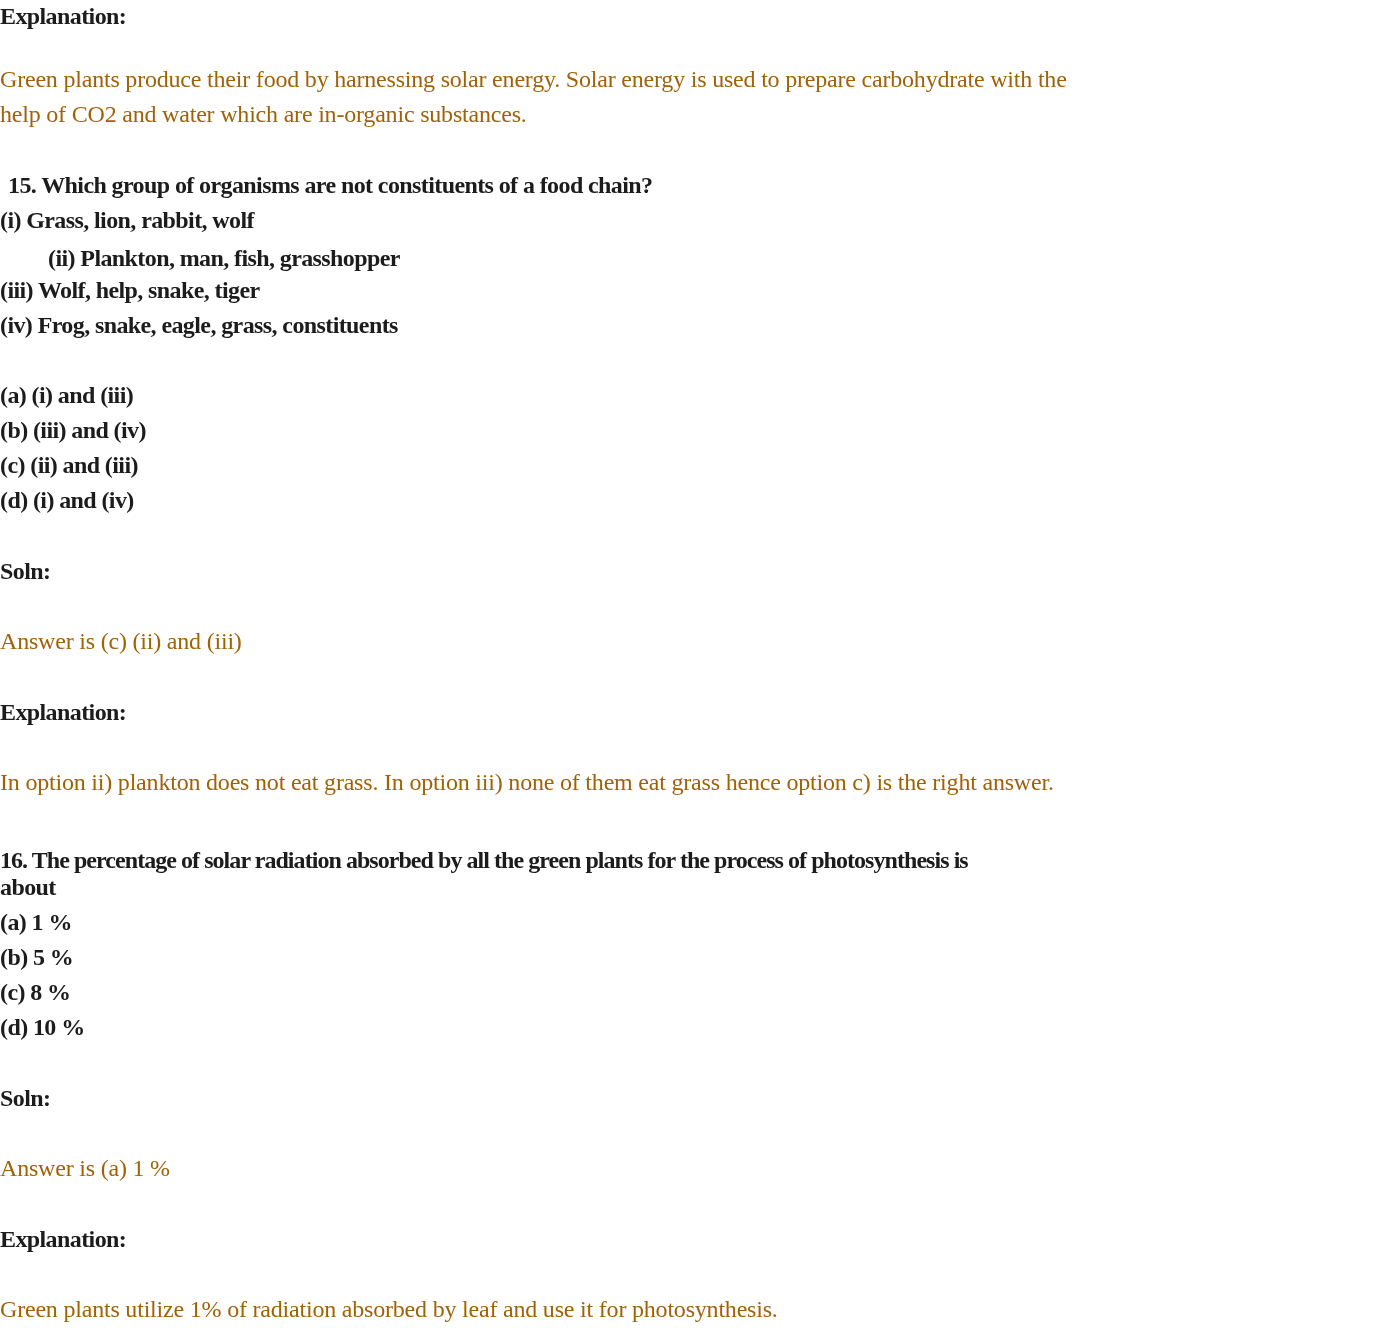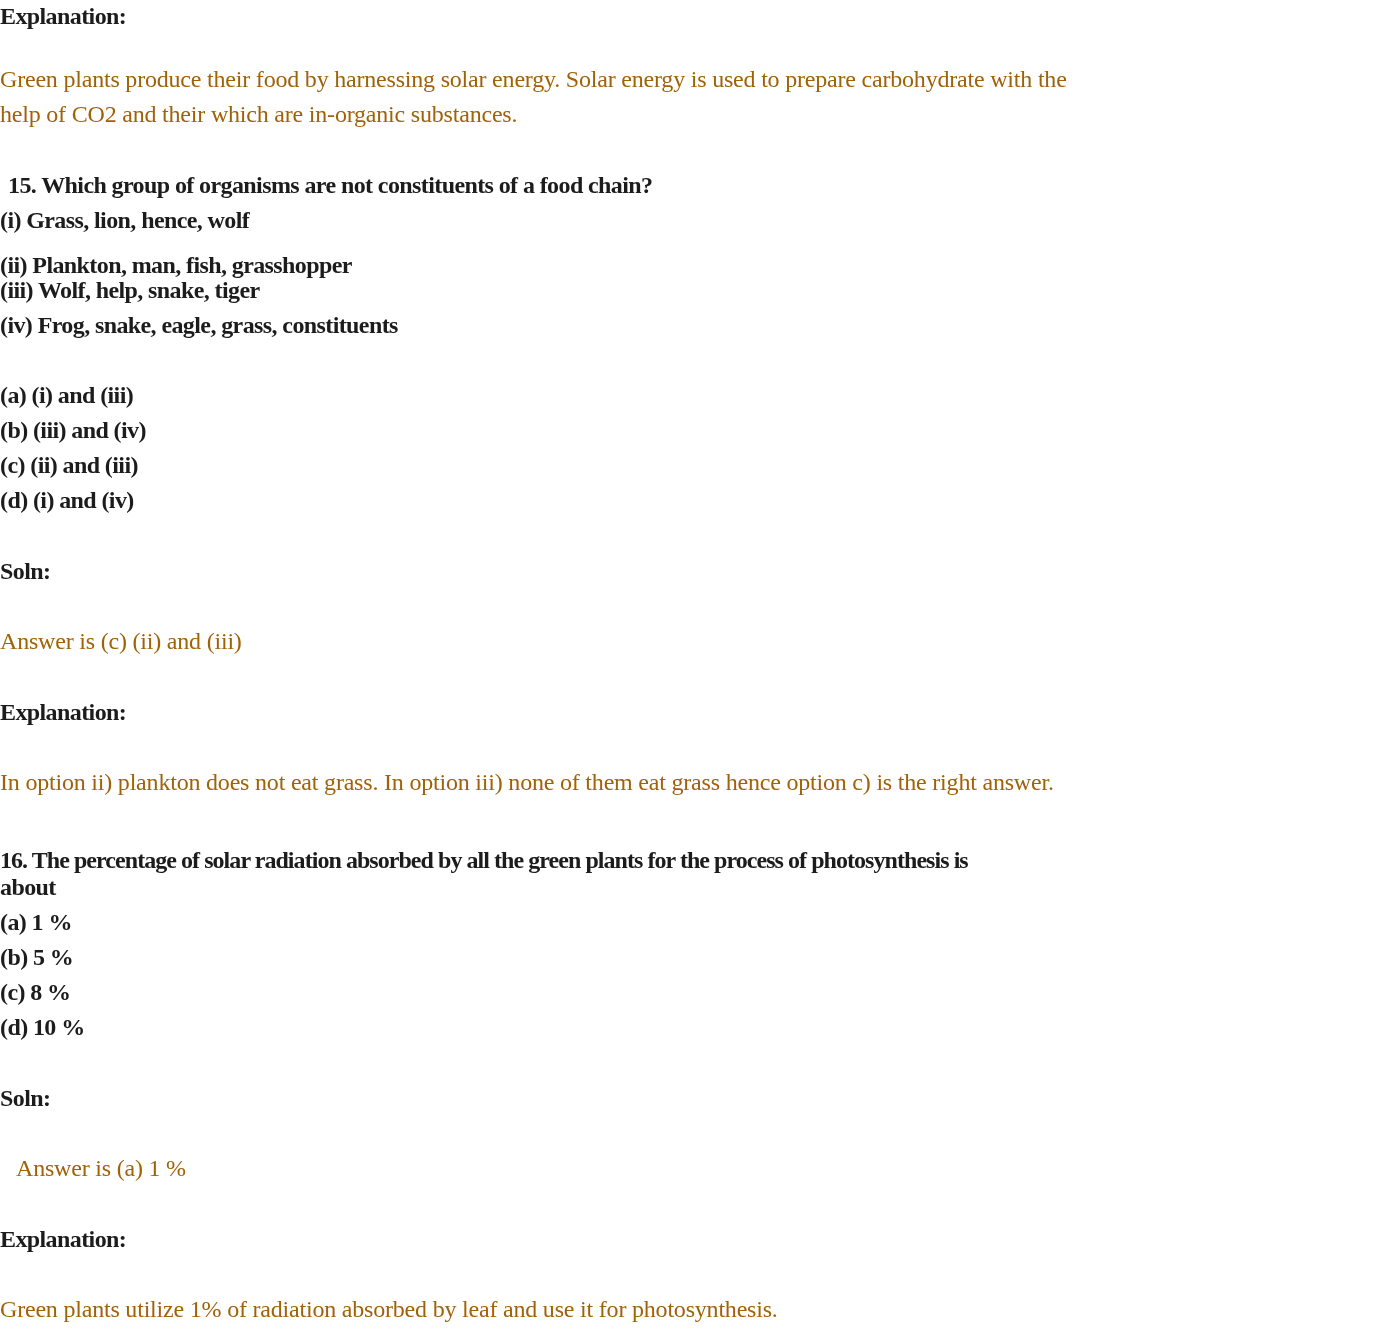--- a/index.html
+++ b/index.html
@@ -35,27 +35,27 @@
     .q16 {
       letter-spacing: -0.95px;
     }
   </style>
 </head>
 <body>
 
 <div>
   <div class="line bold" style="top:-1px;">Explanation:</div>
   <div class="line reg" style="top:62px;">Green plants produce their food by harnessing solar energy. Solar energy is used to prepare carbohydrate with the</div>
-  <div class="line reg" style="top:97px;">help of CO2 and their which are in-organic substances.</div>
+  <div class="line reg" style="top:97px;">help of CO2 and water which are in-organic substances.</div>
 </div>
 
 <div>
   <div class="line bold" style="top:168px;margin-left:8px;">15. Which group of organisms are not constituents of a food chain?</div>
-  <div class="line bold" style="top:203px;">(i) Grass, lion, hence, wolf</div>
-  <div class="line bold" style="top:248px;">(ii) Plankton, man, fish, grasshopper</div>
+  <div class="line bold" style="top:203px;">(i) Grass, lion, rabbit, wolf</div>
+  <div class="line bold" style="top:241px;padding-left:48px;">(ii) Plankton, man, fish, grasshopper</div>
   <div class="line bold" style="top:273px;">(iii) Wolf, help, snake, tiger</div>
   <div class="line bold" style="top:308px;">(iv) Frog, snake, eagle, grass, constituents</div>
 
   <div class="line bold" style="top:378px;">(a) (i) and (iii)</div>
   <div class="line bold" style="top:413px;text-align:right;">(b) (iii) and (iv)</div>
   <div class="line bold" style="top:448px;">(c) (ii) and (iii)</div>
   <div class="line bold" style="top:483px;">(d) (i) and (iv)</div>
 
   <div class="line bold" style="top:554px;">Soln:</div>
   <div class="line reg" style="top:624px;text-align:center;">Answer is (c) (ii) and (iii)</div>
@@ -67,17 +67,17 @@
 <div>
   <div class="line bold q16" style="top:835px;margin-top:8px;">16. The percentage of solar radiation absorbed by all the green plants for the process of photosynthesis is</div>
   <div class="line bold" style="top:870px;">about</div>
 
   <div class="line bold" style="top:905px;">(a) 1 %</div>
   <div class="line bold" style="top:940px;">(b) 5 %</div>
   <div class="line bold" style="top:975px;">(c) 8 %</div>
   <div class="line bold" style="top:1010px;">(d) 10 %</div>
 
   <div class="line bold" style="top:1081px;">Soln:</div>
-  <div class="line reg" style="top:1151px;padding-left:16px;">Answer is (a) 1 %</div>
+  <div class="line reg" style="top:1151px;">Answer is (a) 1 %</div>
 
   <div class="line bold" style="top:1222px;">Explanation:</div>
   <div class="line reg" style="top:1292px;">Green plants utilize 1% of radiation absorbed by leaf and use it for photosynthesis.</div>
 </div>
 
 </body></html>

